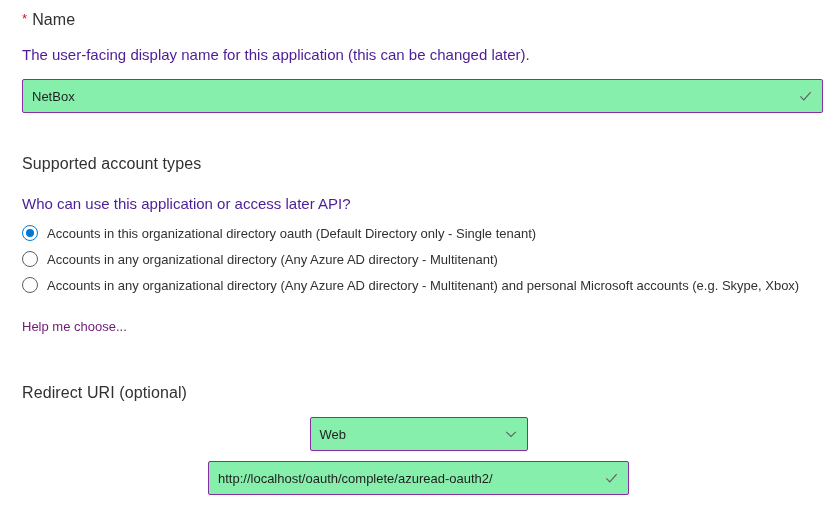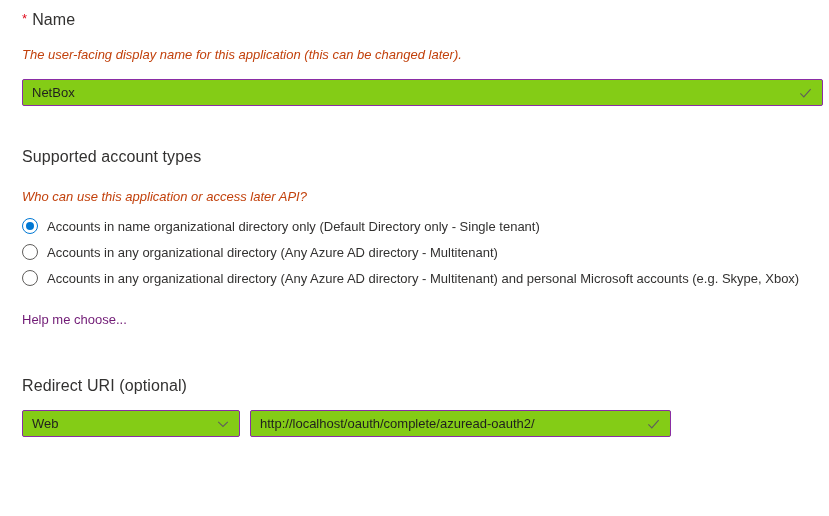--- a/index.html
+++ b/index.html
@@ -18,33 +18,32 @@
     letter-spacing: 0.1px;
   }
   .required-marker {
     color: #e00b1c;
     font-size: 13px;
     margin-right: 5px;
     position: relative;
     top: -2px;
   }
   .hint-text {
-    font-size: 13px;
-    color: #c2410c;
+    font-size: 15px;
+    color: #4c1d95;
     line-height: 19px;
-    font-style: italic;
   }
 
   
   .field-wrap {
     position: relative;
     border: 1px solid #8a2da5;
     border-radius: 2px;
-    background: #84cc16;
-    height: 27px;
+    background: #86efac;
+    height: 34px;
     display: flex;
     align-items: center;
   }
   .field-wrap input {
     border: none;
     outline: none;
     background: transparent;
     width: 100%;
     height: 100%;
     font-family: "Liberation Sans", "DejaVu Sans", sans-serif;
@@ -113,20 +112,21 @@
   }
 
   .section-3 { margin-top: 49px; }
   .redirect-desc { margin-top: 14px; width: 806px; }
 
   .redirect-row {
     margin-top: 15px;
     display: flex;
     gap: 10px;
     align-items: center;
+    flex-direction: column;
   }
   .platform-select {
     width: 218px;
     cursor: pointer;
   }
   .platform-select .select-text {
     font-size: 13px;
     color: #201f1e;
     padding-left: 9px;
   }
@@ -152,21 +152,21 @@
     </div>
   </div>
 
   <div class="section-2">
     <div class="section-title">Supported account types</div>
     <div class="hint-text question">Who can use this application or access later API?</div>
 
     <div class="radio-group">
       <div class="radio-row">
         <span class="radio-circle selected"></span>
-        <span class="radio-label">Accounts in name organizational directory only (Default Directory only - Single tenant)</span>
+        <span class="radio-label">Accounts in this organizational directory oauth (Default Directory only - Single tenant)</span>
       </div>
       <div class="radio-row">
         <span class="radio-circle"></span>
         <span class="radio-label">Accounts in any organizational directory (Any Azure AD directory - Multitenant)</span>
       </div>
       <div class="radio-row">
         <span class="radio-circle"></span>
         <span class="radio-label">Accounts in any organizational directory (Any Azure AD directory - Multitenant) and personal Microsoft accounts (e.g. Skype, Xbox)</span>
       </div>
     </div>

